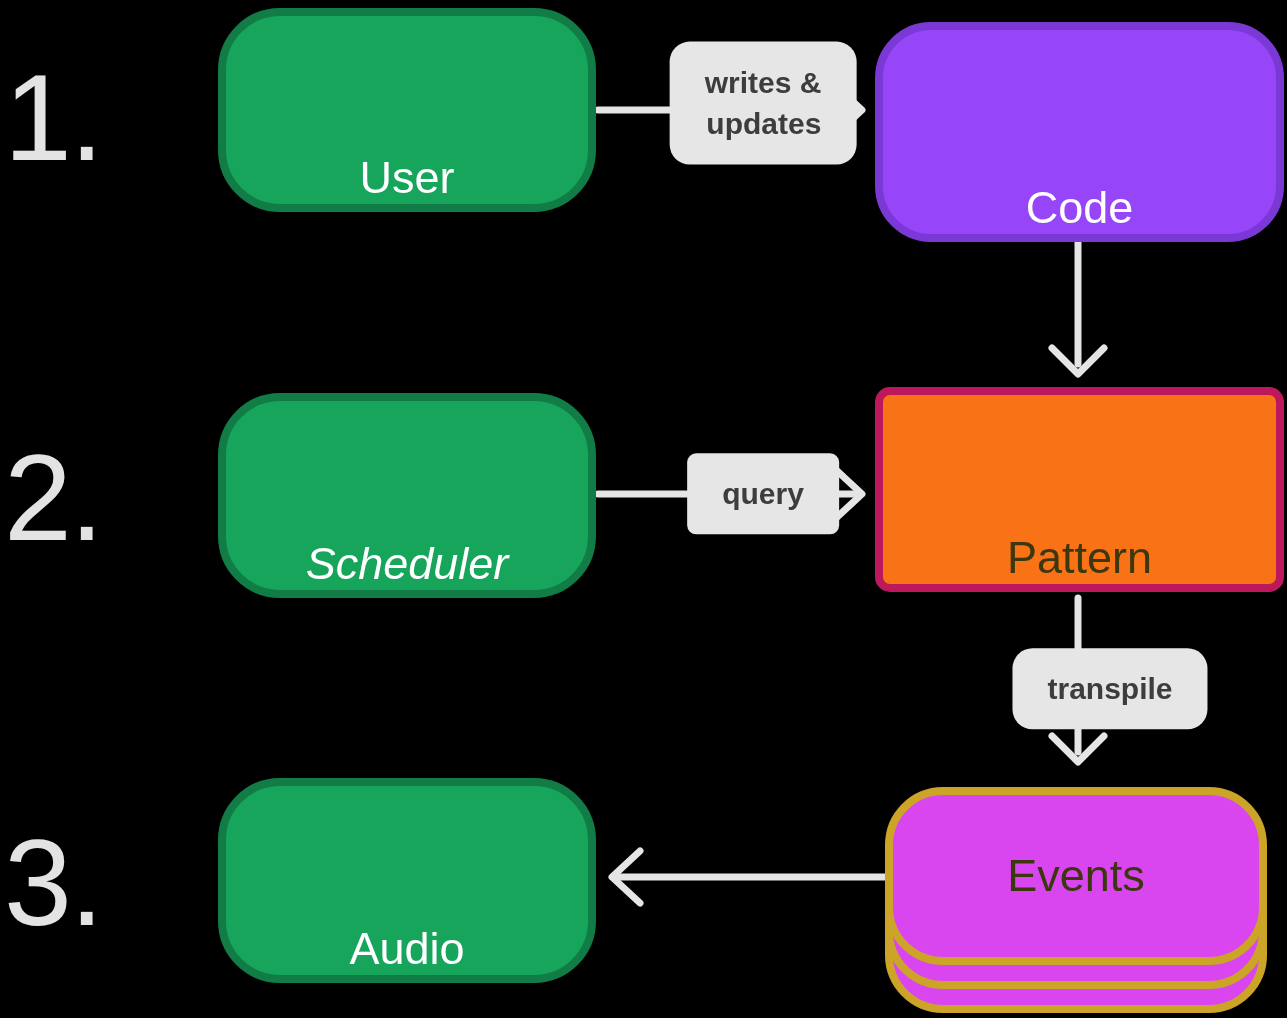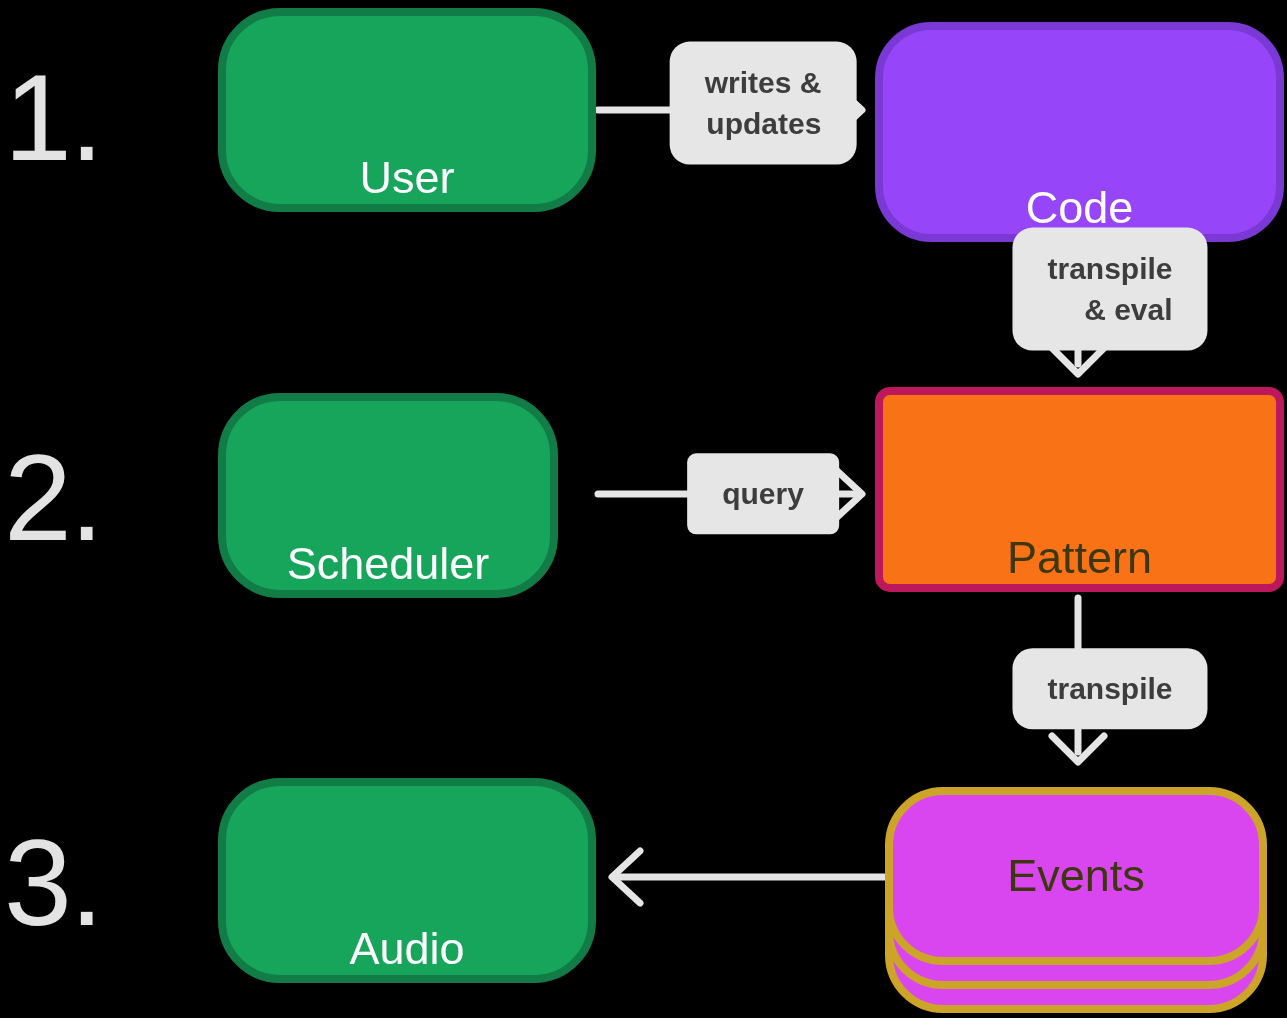--- a/index.html
+++ b/index.html
@@ -36,21 +36,21 @@
   }
   .purple {
     background:#9645f9; border:8px solid #7a39d4; color:#ffffff;
     border-radius:56px;
   }
   .yellow {
     background:#f97316; border:8px solid #be185d; color:#3c370f;
     border-radius:15px;
   }
   .node-user      { left:218px; top:8px;   width:378px; height:204px; }
-  .node-scheduler { left:218px; top:393px; width:340px; height:205px; }
+  .node-scheduler { left:218px; top:393px; width:378px; height:205px;font-style:italic; }
   .node-audio     { left:218px; top:778px; width:378px; height:205px; }
   .node-code      { left:875px; top:22px;  width:409px; height:220px; }
   .node-pattern   { left:875px; top:387px; width:409px; height:205px; }
 
   
   .events-stack { position:absolute; left:885px; top:787px; width:382px; height:230px; z-index:2; }
   .events-layer {
     position:absolute; left:0; width:382px; height:178px;
     box-sizing:border-box;
     background:#d946ef; border:8px solid #cca428; border-radius:58px;
@@ -139,20 +139,19 @@
     </div>
   </div>
 
   <div class="node green node-audio">
     <span>Audio</span>
   </div>
 
   <div class="edge-label lbl-writes">writes &amp;
 updates</div>
 
-  <div class="edge-label lbl-transpile">transpile &amp; eval</div>
 
   <div class="edge-label lbl-query">query</div>
 
   <div class="edge-label lbl-generates">transpile</div>
 
 
 </div>
 
 </body></html>

